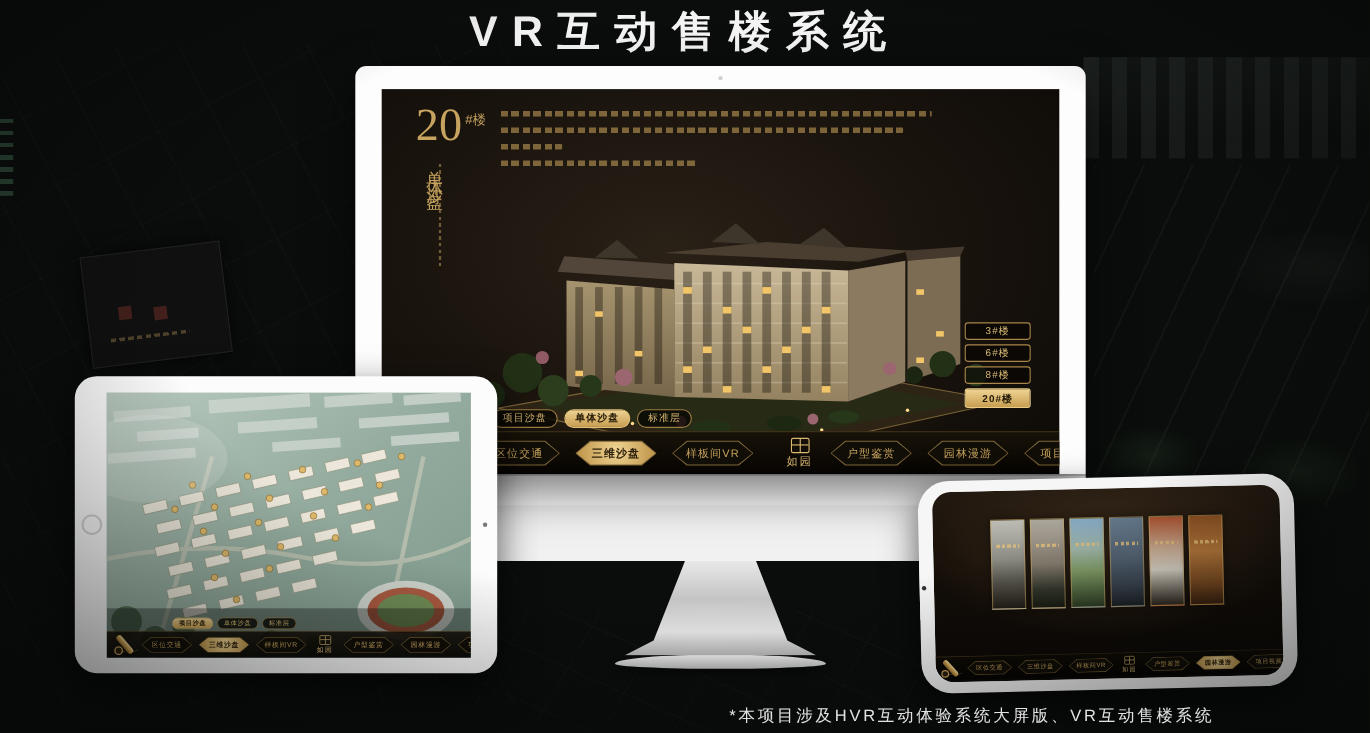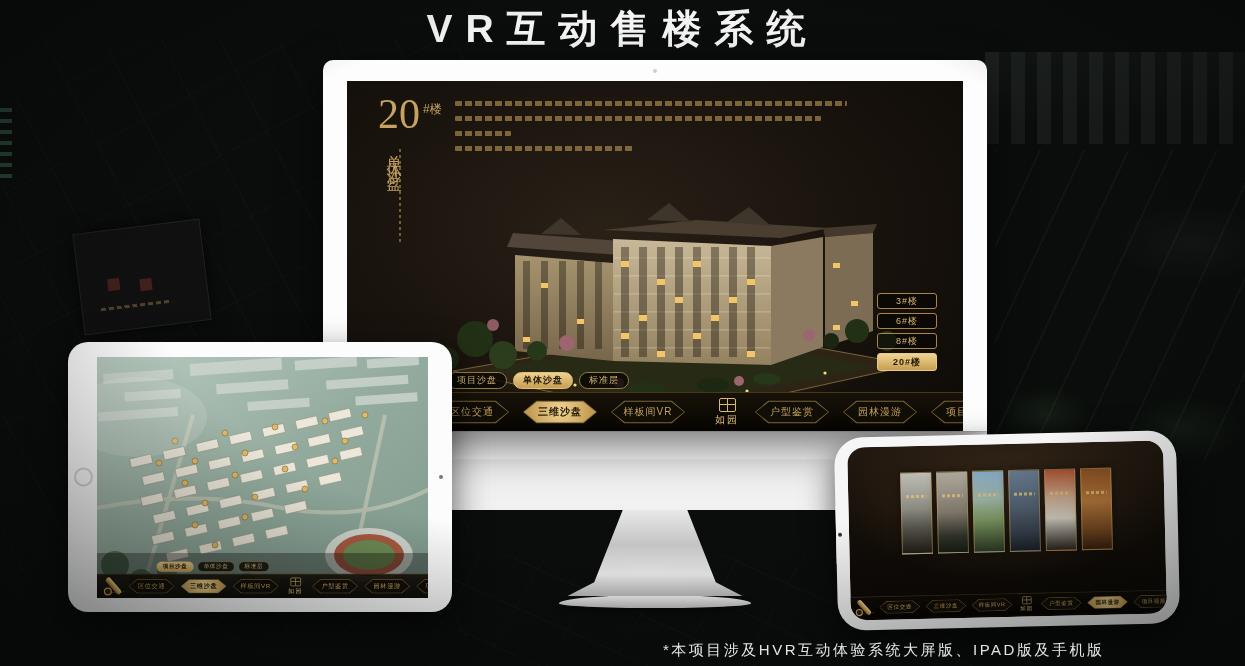--- a/index.html
+++ b/index.html
@@ -605,13 +605,13 @@
 
       </div>
     </div>
   </div>
   <div class="phone-notch">
     <div class="phone-cam"></div>
   </div>
 </div>
 
 <div class="bg-tex bg-vignette"></div>
-<div class="footnote">*本项目涉及HVR互动体验系统大屏版、IPAD版及手机版</div>
+<div class="footnote">*本项目涉及HVR互动体验系统大屏版、VR互动售楼系统</div>
 
 </body></html>

